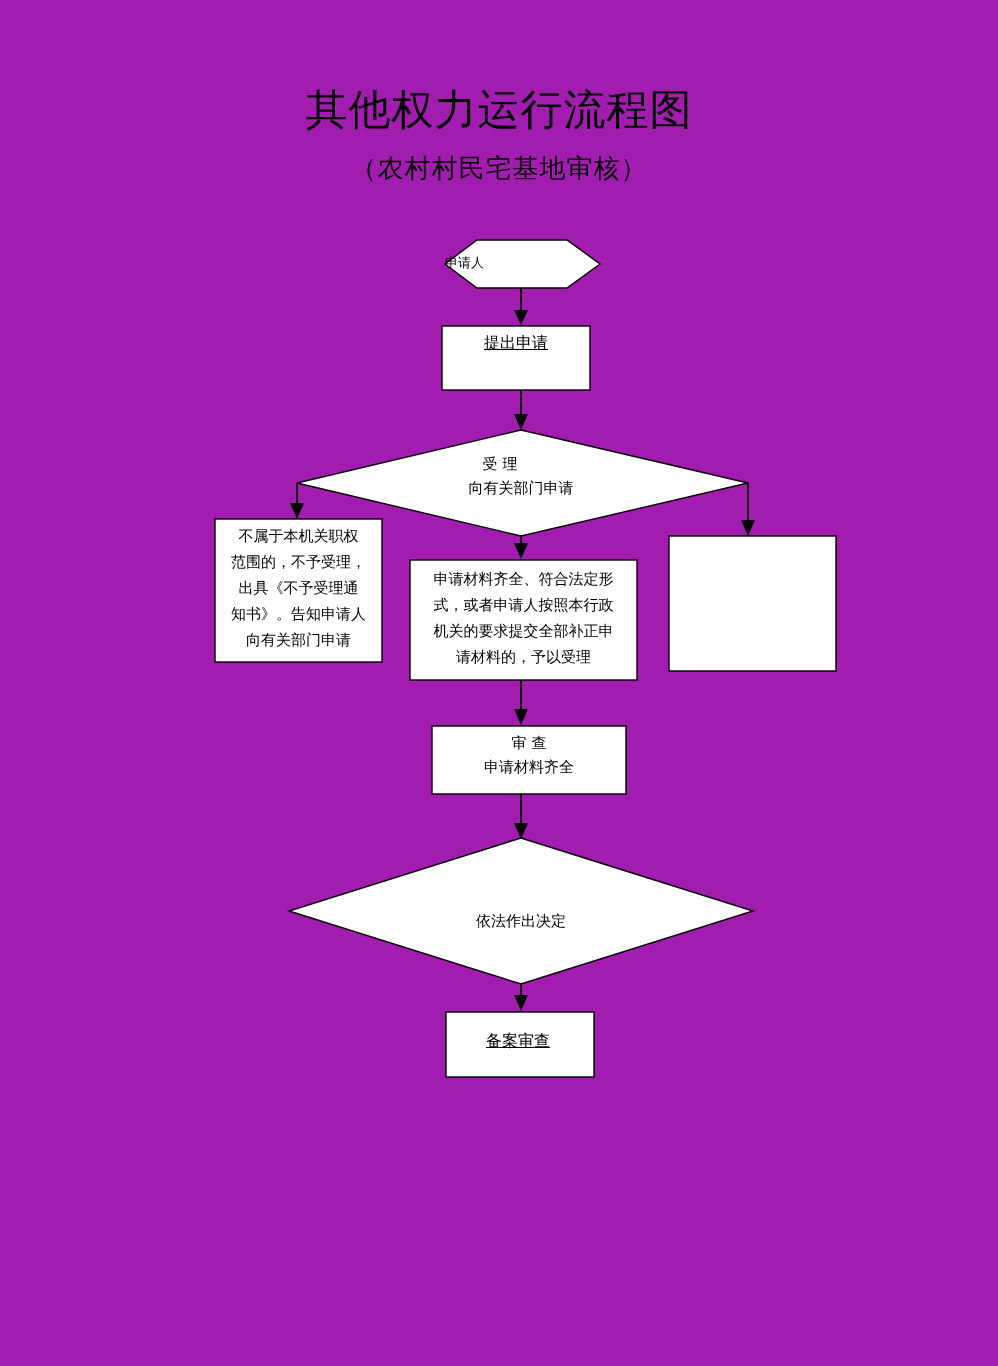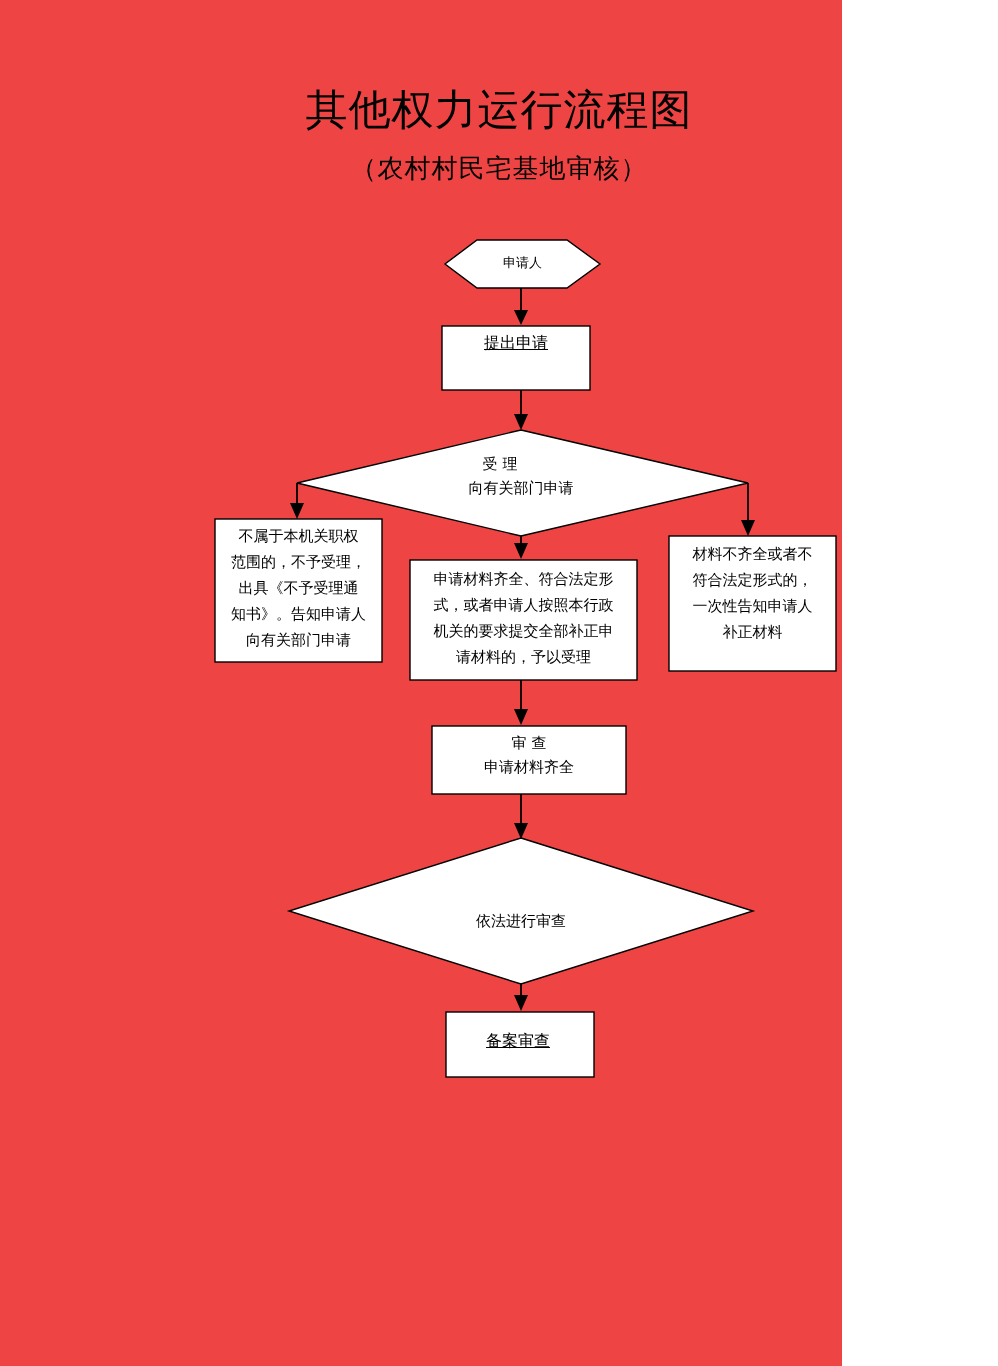--- a/index.html
+++ b/index.html
@@ -6,23 +6,23 @@
     margin: 0;
     padding: 0;
     background: #ffffff;
   }
   body {
     font-family: "DejaVu Sans", "Liberation Sans", sans-serif;
     color: #000000;
   }
   #page {
     position: relative;
-    width: 842px;
+    width: 998px;
     height: 1366px;
-    background: #ef4444;
+    background: #a21caf;
     overflow: hidden;
   }
   
   .title-main {
     position: absolute;
     left: 0;
     top: 84px;
     width: 998px;
     text-align: center;
     font-family: "DejaVu Sans", "Liberation Sans", sans-serif;
@@ -74,21 +74,20 @@
   .node-text {
     position: absolute;
     font-family: "DejaVu Sans", "Liberation Sans", sans-serif;
     color: #000000;
     white-space: pre-line;
     pointer-events: none;
   }
   .t-hex {
     font-size: 13px;
     line-height: 18px;
-    text-align: center;
   }
   .t-box-sm {
     font-size: 16px;
     line-height: 24px;
     text-align: center;
     text-decoration: underline;
   }
   .t-diamond {
     font-size: 15px;
     line-height: 24px;
@@ -169,25 +168,21 @@
 范围的，不予受理，
 出具《不予受理通
 知书》。告知申请人
 向有关部门申请</div>
 
   <div class="node-text t-para" style="left:414px; top:566px; width:219px;">申请材料齐全、符合法定形
 式，或者申请人按照本行政
 机关的要求提交全部补正申
 请材料的，予以受理</div>
 
-  <div class="node-text t-para" style="left:675px; top:541px; width:155px;">材料不齐全或者不
-符合法定形式的，
-一次性告知申请人
-补正材料</div>
 
   <div class="node-text t-diamond" style="left:432px; top:731px; width:194px;">审  查</div>
   <div class="node-text t-diamond" style="left:432px; top:755px; width:194px;">申请材料齐全</div>
 
-  <div class="node-text t-diamond" style="left:391px; top:909px; width:260px;">依法进行审查</div>
+  <div class="node-text t-diamond" style="left:391px; top:909px; width:260px;">依法作出决定</div>
 
   <div class="node-text t-box-sm t-left" style="left:486px; top:1029px; width:148px;">备案审查</div>
 
 </div>
 
 </body></html>

